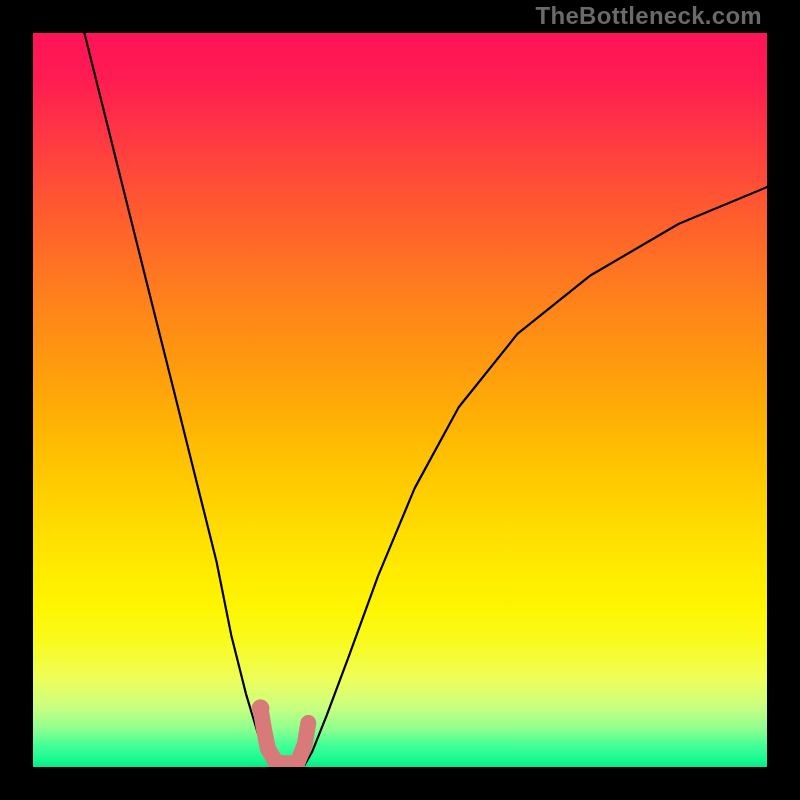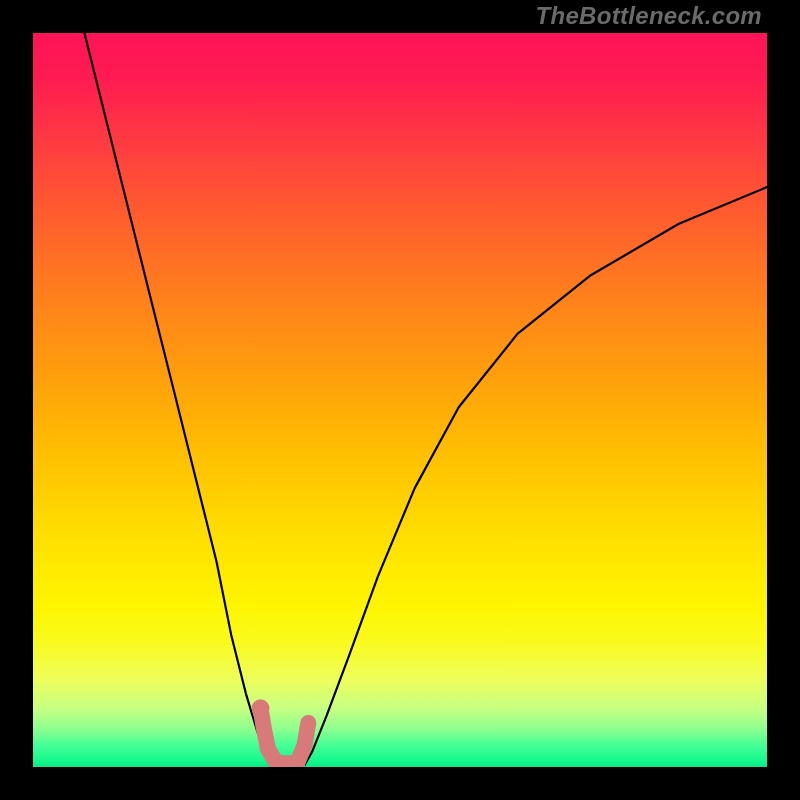--- a/index.html
+++ b/index.html
@@ -9,21 +9,20 @@
     height: 800px;
     background: #000;
     overflow: hidden;
     font-family: Arial, Helvetica, sans-serif;
   }
   .frame {
     position: relative;
     width: 772px;
     height: 800px;
     background: #000;
-    font-style: italic;
   }
   .watermark {
     position: absolute;
     top: 2px;
     right: 10px;
     color: #6a6a6a;
     font-size: 24px;
     font-weight: 600;
     letter-spacing: 0.3px;
     z-index: 50;

